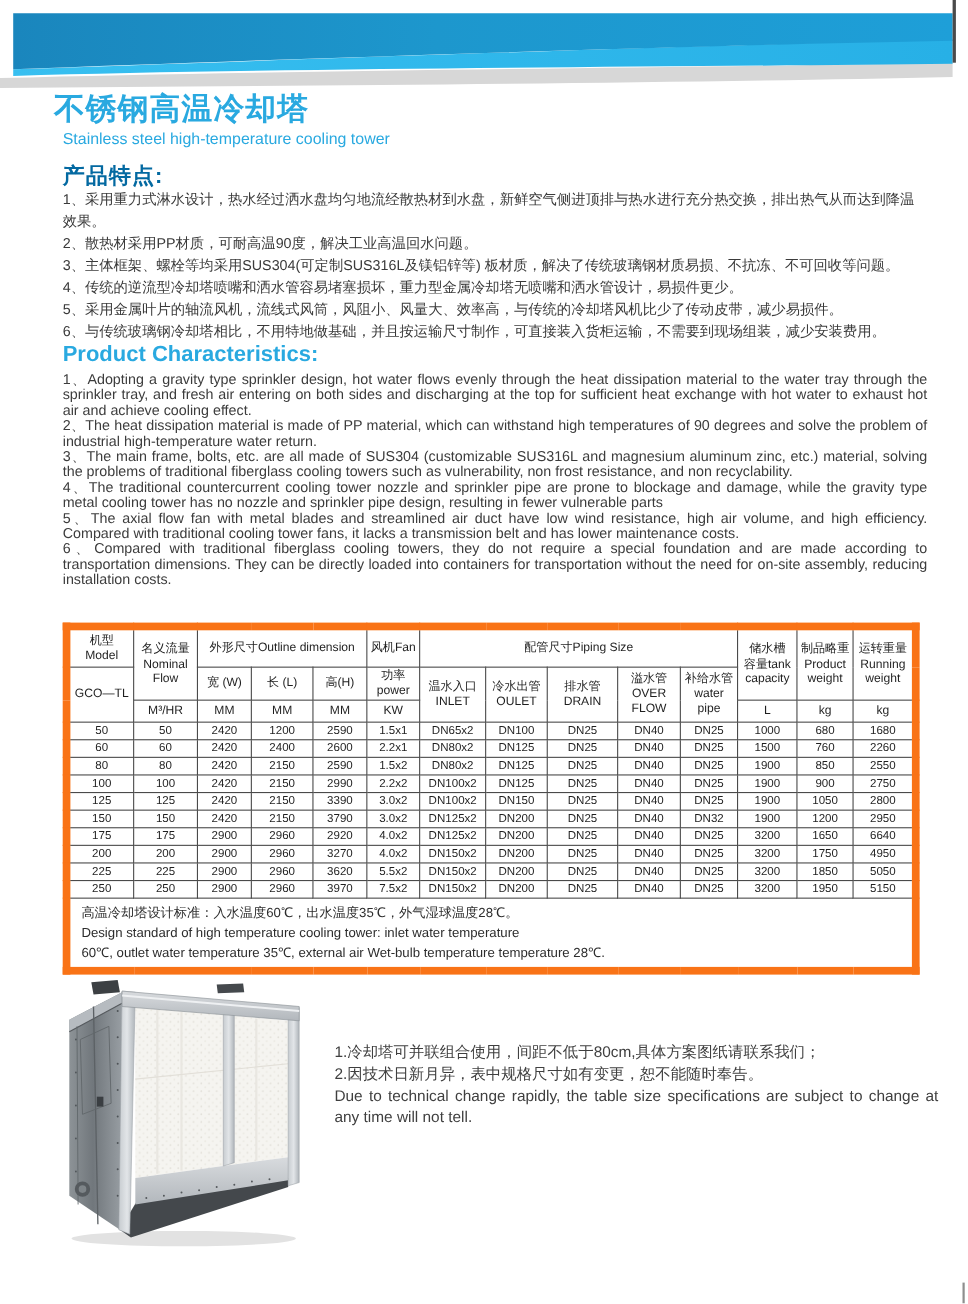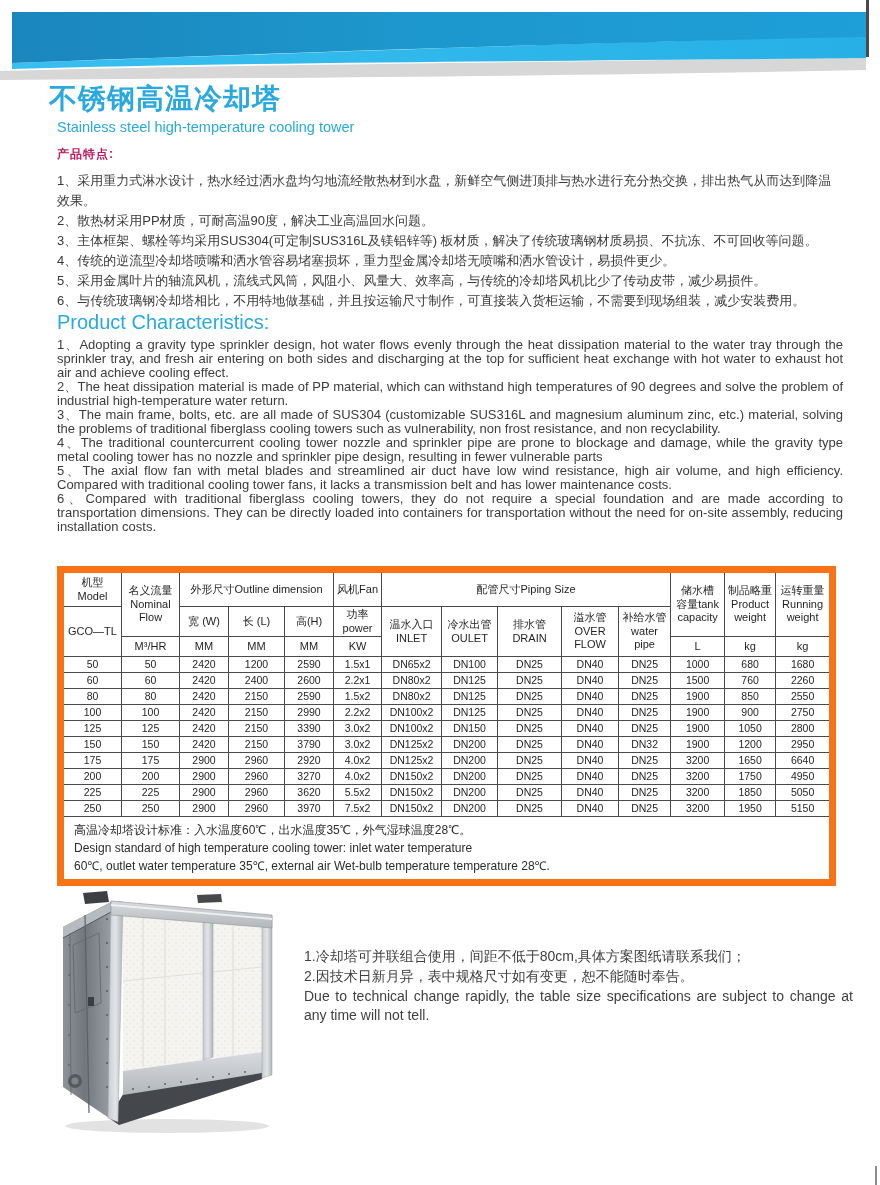--- a/index.html
+++ b/index.html
@@ -2,22 +2,22 @@
 <html><head>
 <meta charset="utf-8">
 <style>
   html,body{margin:0;padding:0;background:#ffffff;}
   body{width:880px;height:1185px;position:relative;font-family:"Liberation Sans",sans-serif;overflow:hidden;}
   .abs{position:absolute;}
   
   .title-cn{left:49px;top:84px;font-size:28px;font-weight:bold;color:#29a9e0;letter-spacing:1px;line-height:1.1;}
   .title-en{left:57px;top:119px;font-size:14.5px;font-weight:normal;color:#29a9e0;}
   
-  .h-cn{left:57px;top:146px;font-size:12px;font-weight:bold;color:#be185d;letter-spacing:1px;}
-  .h-en{left:57px;top:311px;font-size:20px;font-weight:normal;color:#29a9e0;text-align:center;}
+  .h-cn{left:57px;top:146px;font-size:20px;font-weight:bold;color:#0369a1;letter-spacing:1px;}
+  .h-en{left:57px;top:311px;font-size:20px;font-weight:bold;color:#29a9e0;text-align:center;}
   
   .cn-block{left:57px;top:171px;width:780px;font-size:13px;line-height:20px;color:#3a3a3a;}
   .cn-block p{margin:0;}
   .en-block{left:57px;top:338px;width:786px;font-size:13px;line-height:14px;color:#3c3c3c;text-align:justify;}
   .en-block p{margin:0;}
   
   table.spec{position:absolute;left:57px;top:566px;width:772px;border-collapse:collapse;table-layout:fixed;color:#1f1f1f;border:7px solid #f97316;}
   table.spec th,table.spec td{border:1px solid #4a4a4a;text-align:center;vertical-align:middle;padding:0;font-weight:normal;}
   table.spec th{font-size:11px;line-height:1.25;white-space:pre-line;}
   tr.hr1{height:37px;} tr.hr2{height:30px;} tr.hr3{height:20px;}

